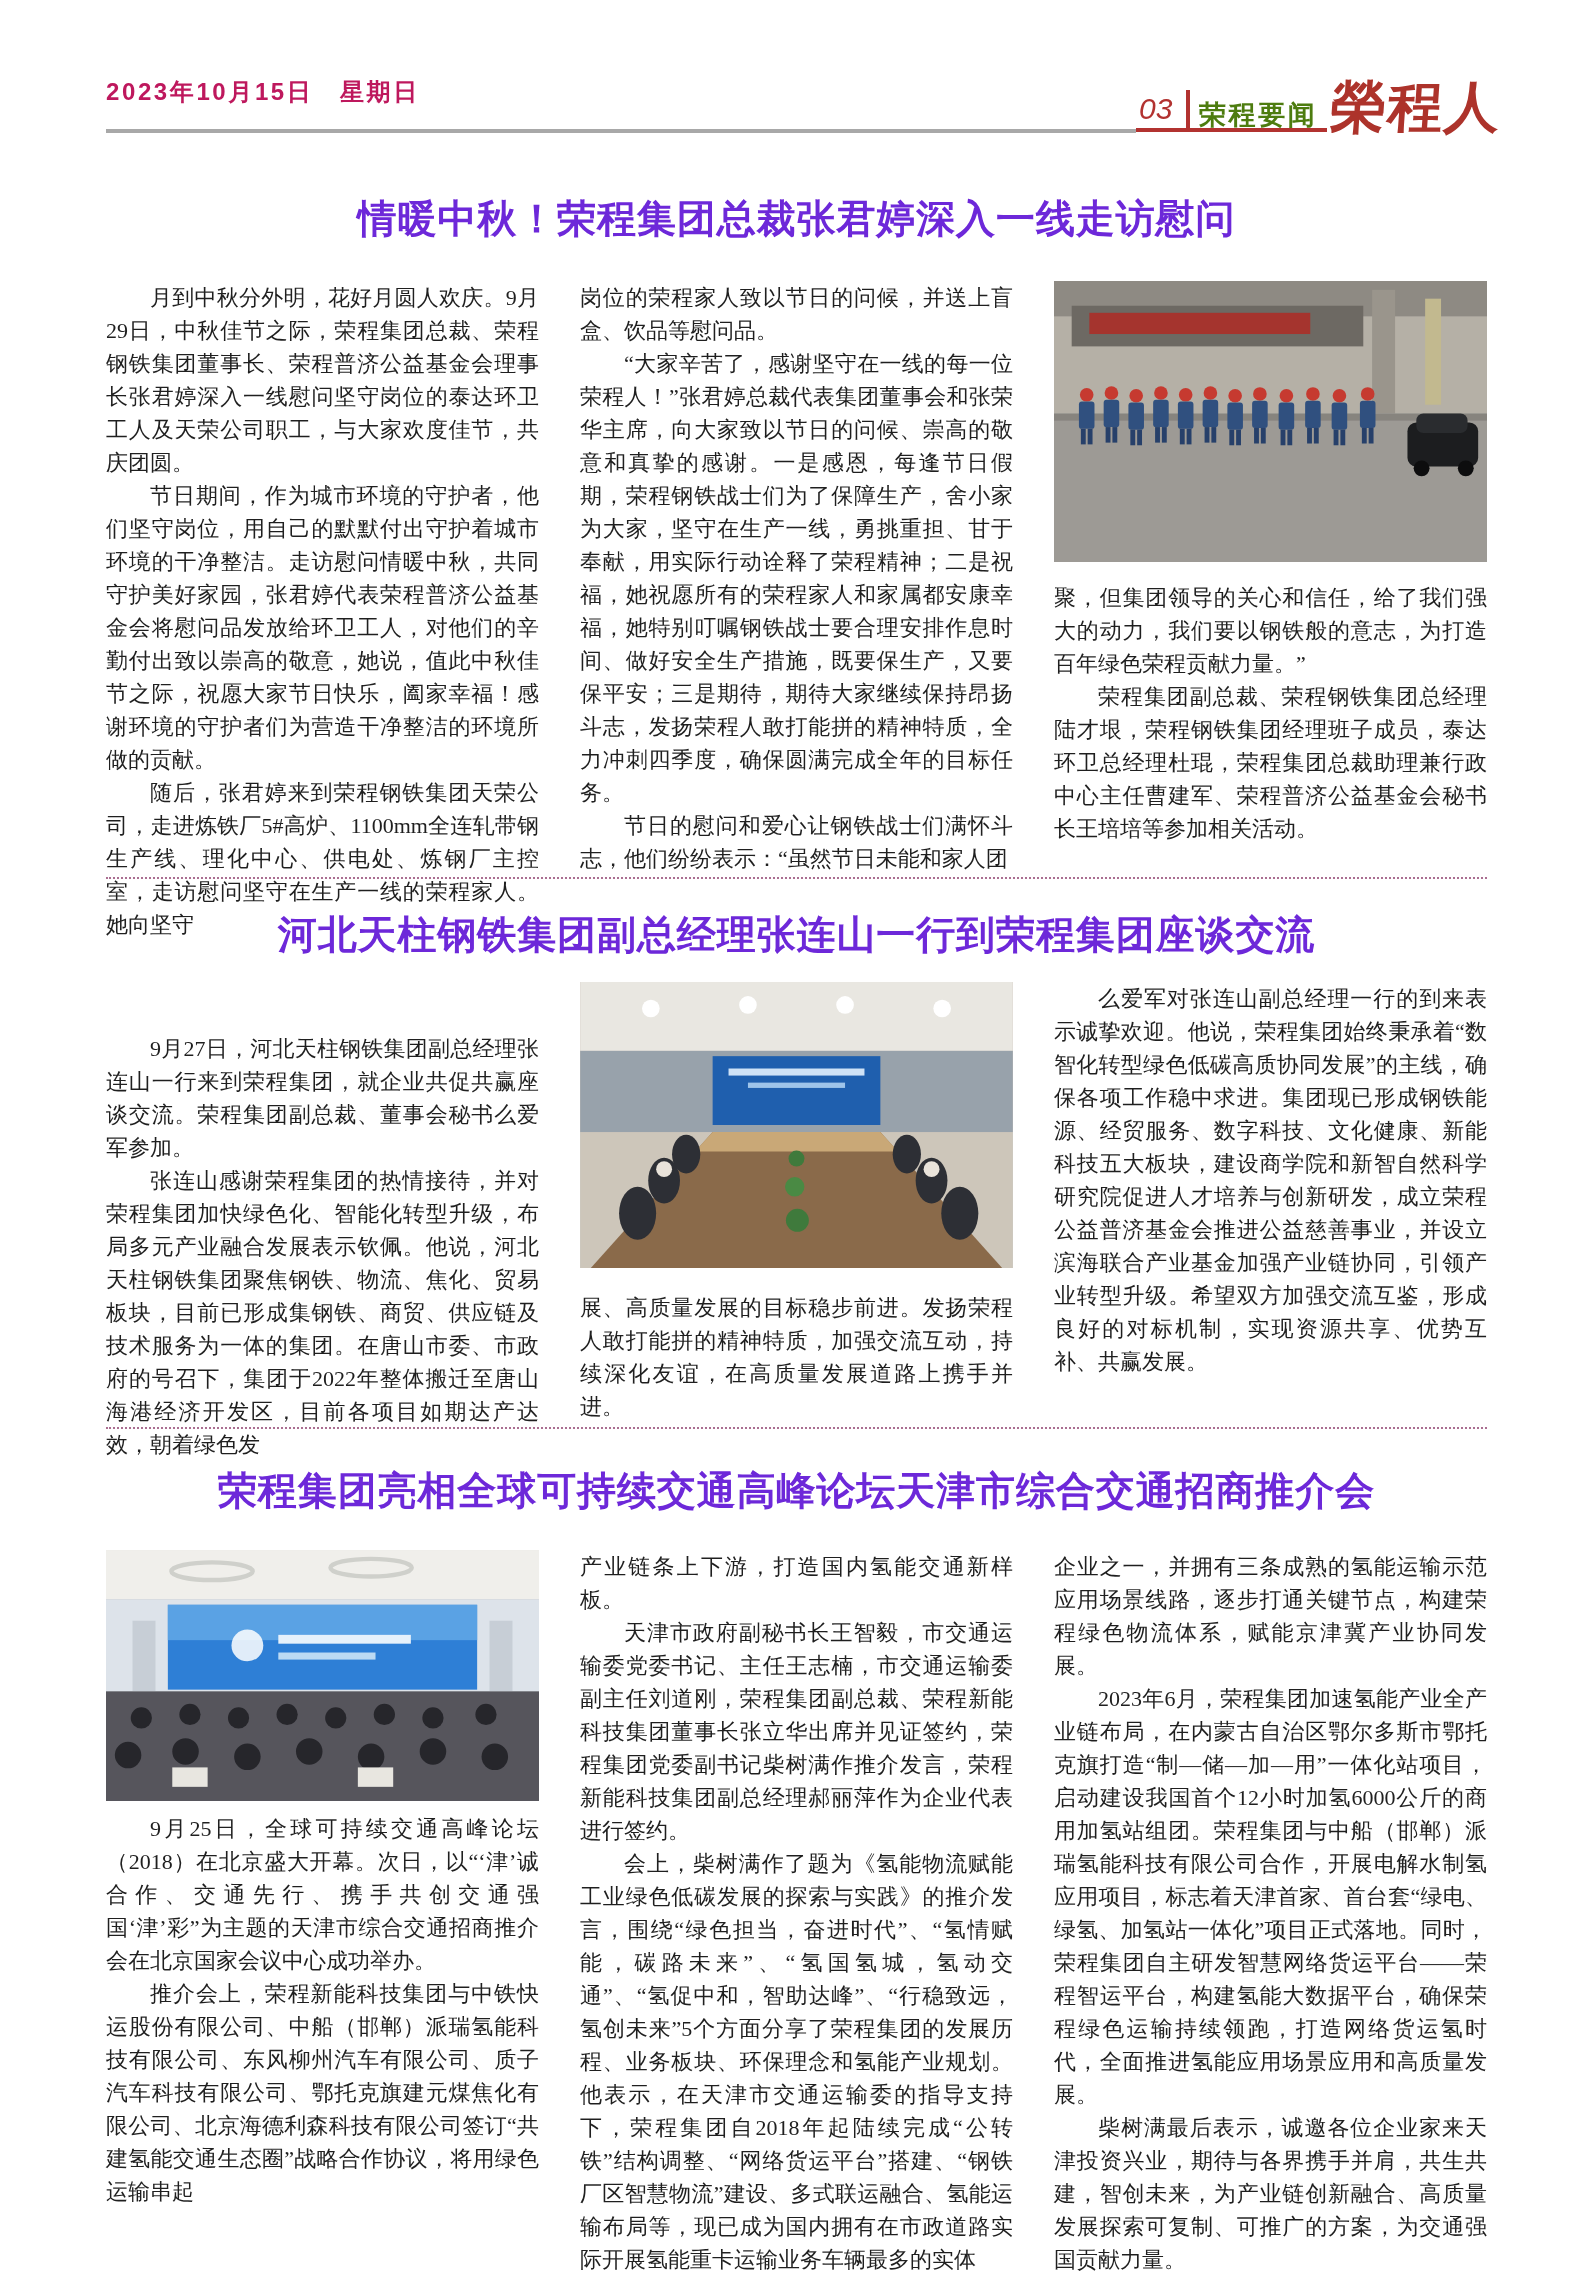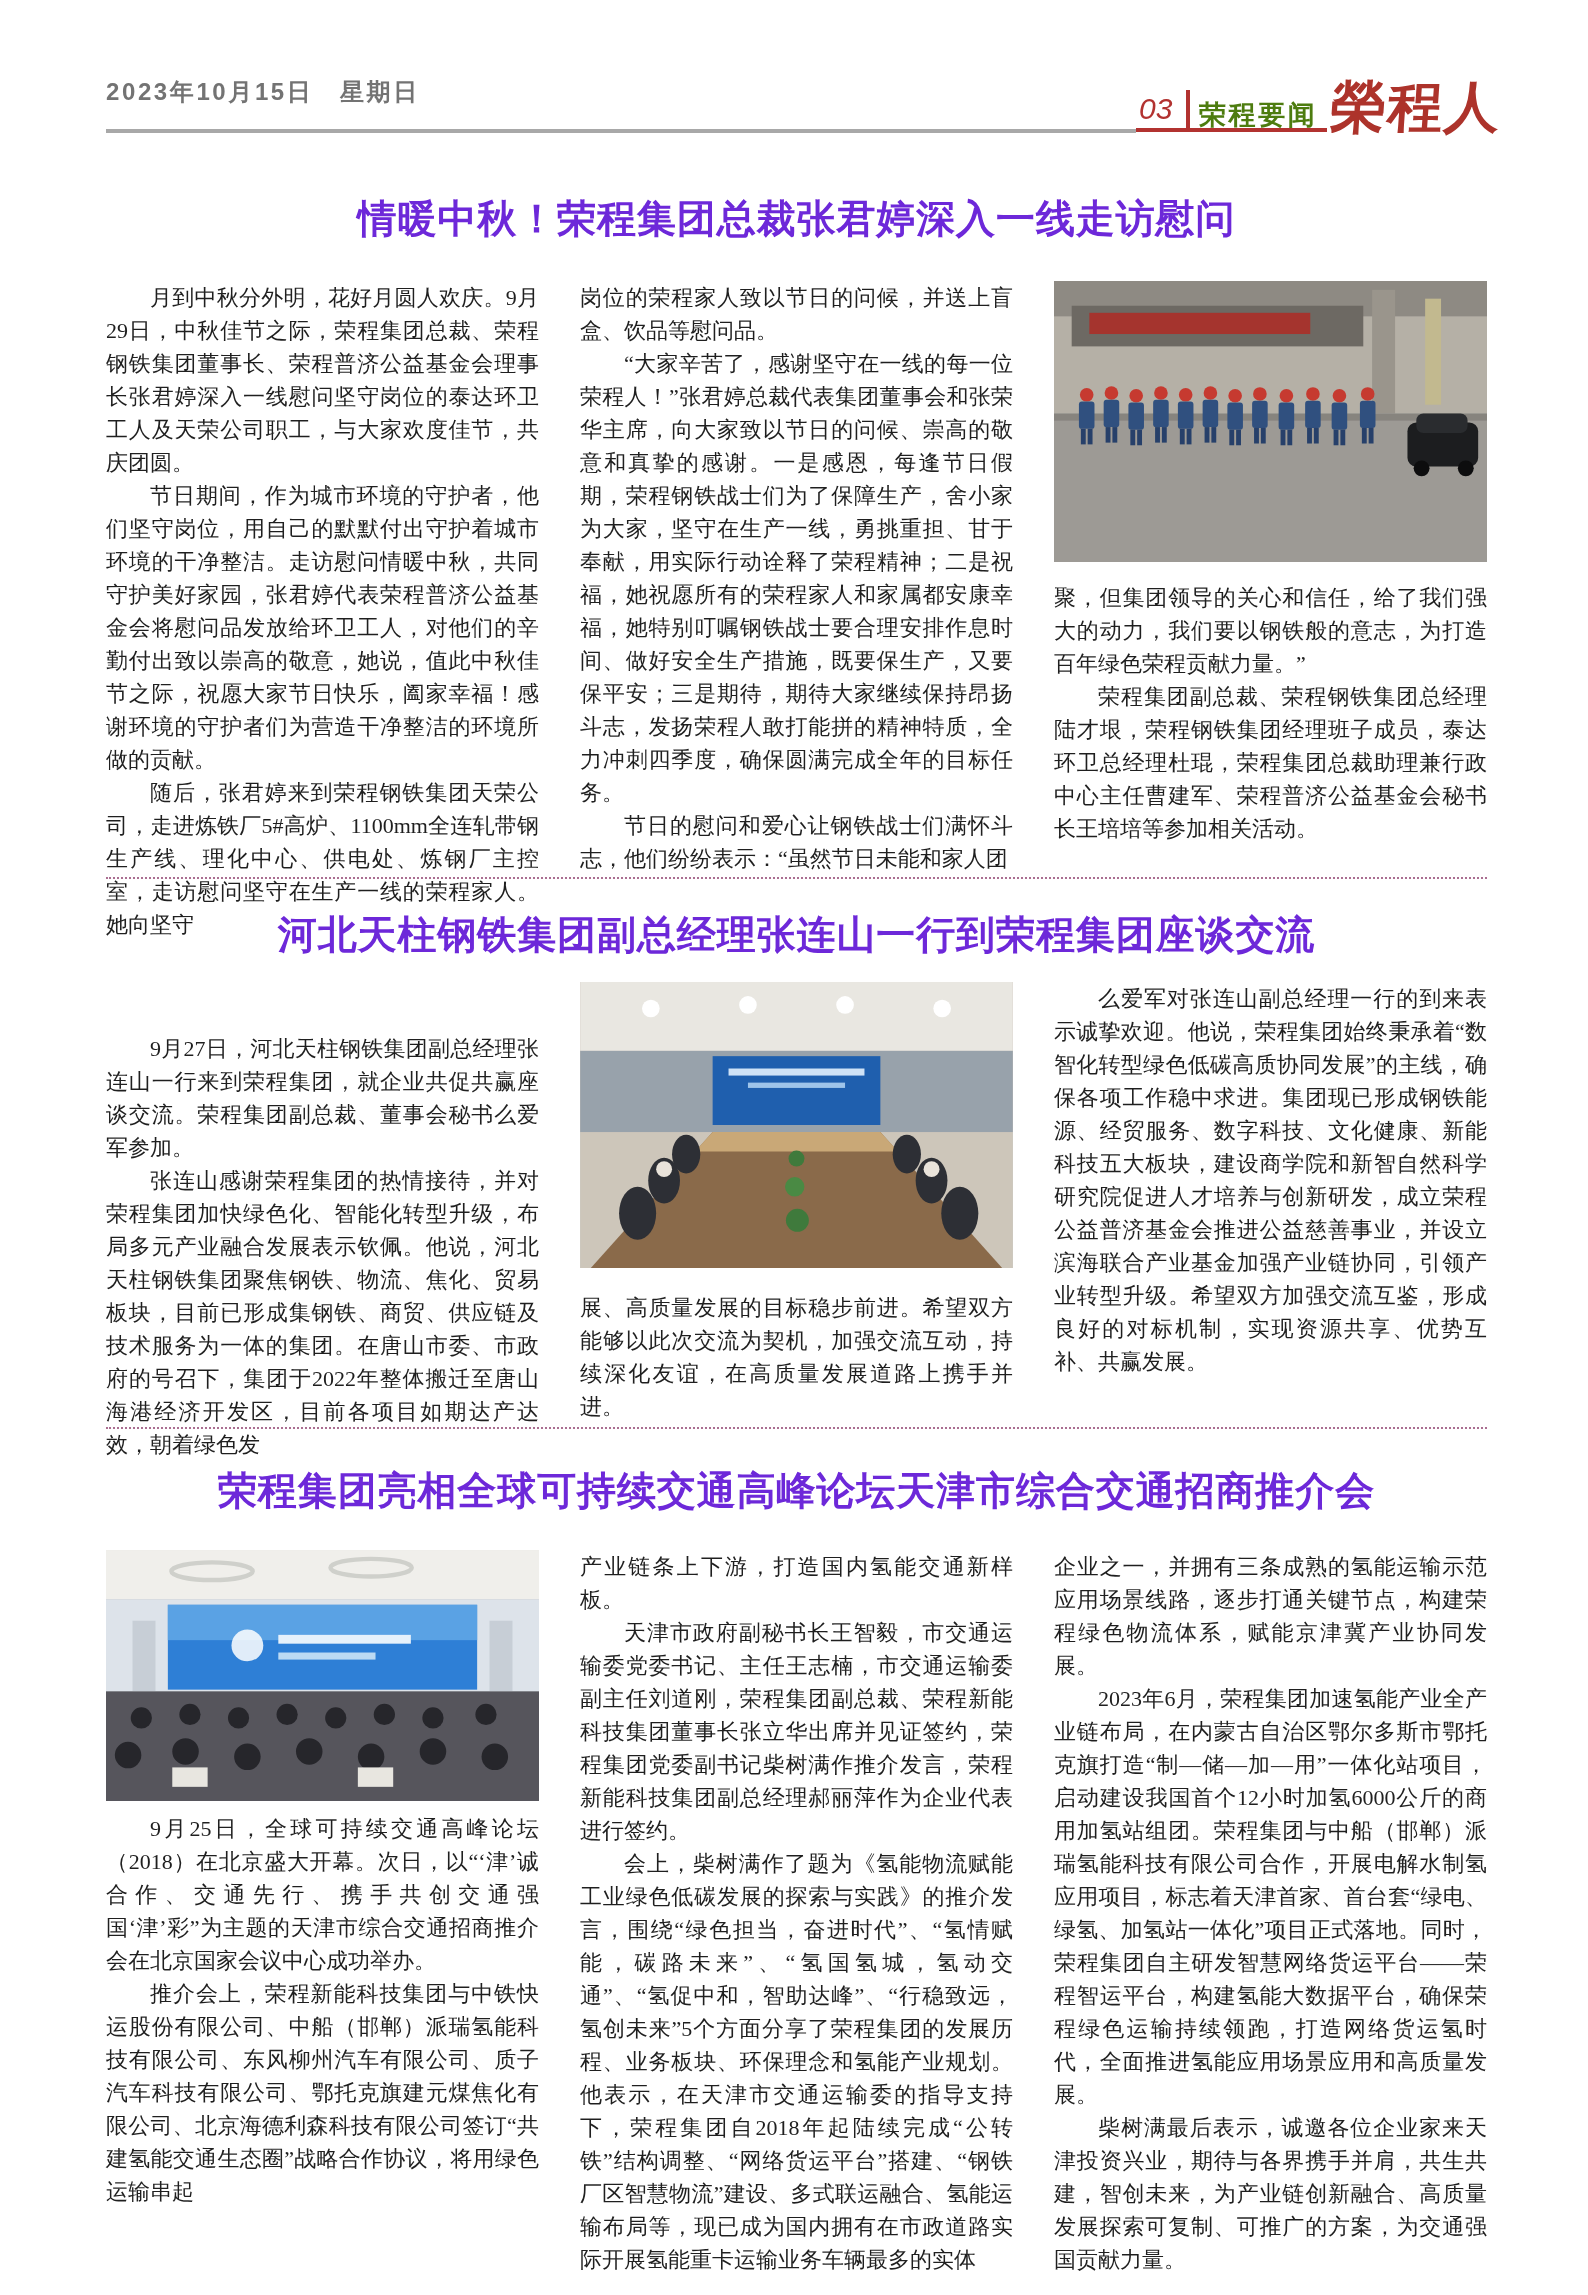--- a/index.html
+++ b/index.html
@@ -4,21 +4,21 @@
 <style>
   html,body { margin:0; padding:0; background:#ffffff; }
   .page {
     position:relative; width:1588px; height:2295px; background:#ffffff;
     font-family:"Liberation Serif", serif; overflow:hidden;
   }
   
   .date {
     position:absolute; left:106px; top:76px;
     font-family:"Liberation Sans", sans-serif; font-weight:bold;
-    font-size:24px; color:#737373; letter-spacing:2.6px;
+    font-size:24px; color:#be185d; letter-spacing:2.6px;
   }
   .rule-gray { position:absolute; left:106px; top:129px; width:1030px; height:3.5px; background:#a8a8a8; }
   .rule-red  { position:absolute; left:1136px; top:128px; width:191px; height:4.4px; background:#b23230; }
   .pageno {
     position:absolute; left:1139px; top:92px;
     font-family:"Liberation Sans", sans-serif; font-size:30px; color:#b23230;font-style:italic;
   }
   .head-vbar { position:absolute; left:1186px; top:90px; width:3.5px; height:41px; background:#b23230; }
   .section-name {
     position:absolute; left:1199px; top:97px;
@@ -151,21 +151,21 @@
         <ellipse cx="65" cy="262" rx="21" ry="30"></ellipse>
         <ellipse cx="370" cy="195" rx="16" ry="22"></ellipse>
         <ellipse cx="398" cy="225" rx="18" ry="26"></ellipse>
         <ellipse cx="430" cy="262" rx="21" ry="30"></ellipse>
       </g>
       <ellipse cx="95" cy="212" rx="9" ry="9" fill="#e9e3da"></ellipse>
       <ellipse cx="398" cy="212" rx="9" ry="9" fill="#e9e3da"></ellipse>
     </svg>
   </div>
   <div class="col" style="left:580px; top:1291px;">
-      <p>展、高质量发展的目标稳步前进。希望双方能够以此次交流为契机，加强交流互动，持续深化友谊，在高质量发展道路上携手并进。</p>
+      <p>展、高质量发展的目标稳步前进。发扬荣程人敢打能拼的精神特质，加强交流互动，持续深化友谊，在高质量发展道路上携手并进。</p>
     </div>
 
   <div class="col" style="left:1054px; top:982px;">
       <p class="indent">么爱军对张连山副总经理一行的到来表示诚挚欢迎。他说，荣程集团始终秉承着“数智化转型绿色低碳高质协同发展”的主线，确保各项工作稳中求进。集团现已形成钢铁能源、经贸服务、数字科技、文化健康、新能科技五大板块，建设商学院和新智自然科学研究院促进人才培养与创新研发，成立荣程公益普济基金会推进公益慈善事业，并设立滨海联合产业基金加强产业链协同，引领产业转型升级。希望双方加强交流互鉴，形成良好的对标机制，实现资源共享、优势互补、共赢发展。</p>
     </div>
 
   <div class="divider" style="top:1427px;"></div>
 
   <div class="headline" style="top:1464px;">荣程集团亮相全球可持续交通高峰论坛天津市综合交通招商推介会</div>
 

